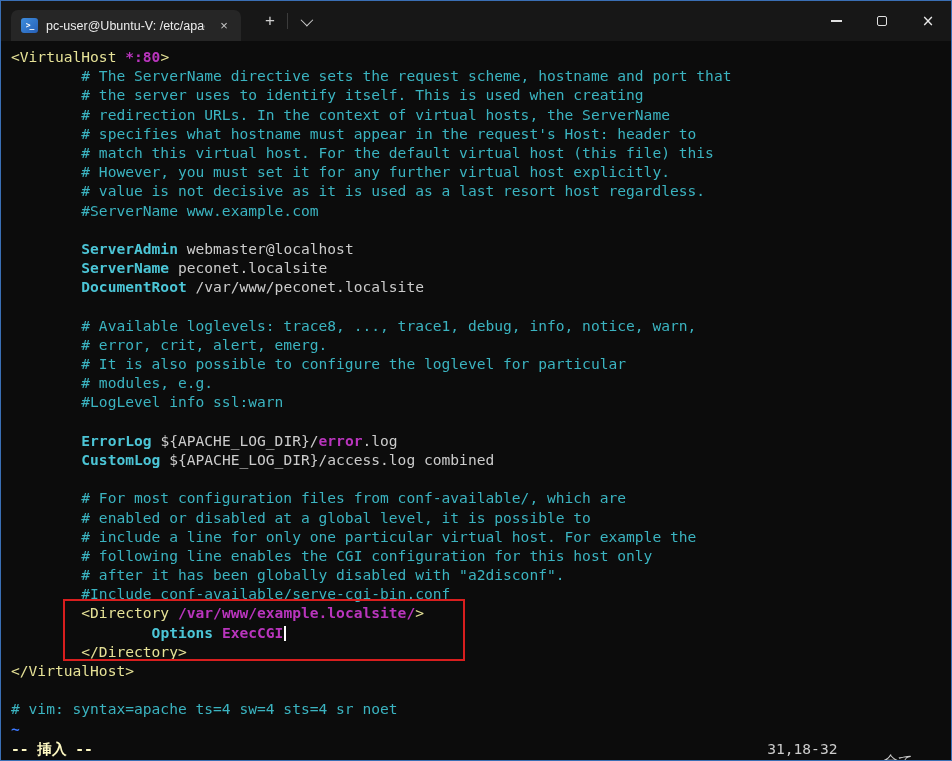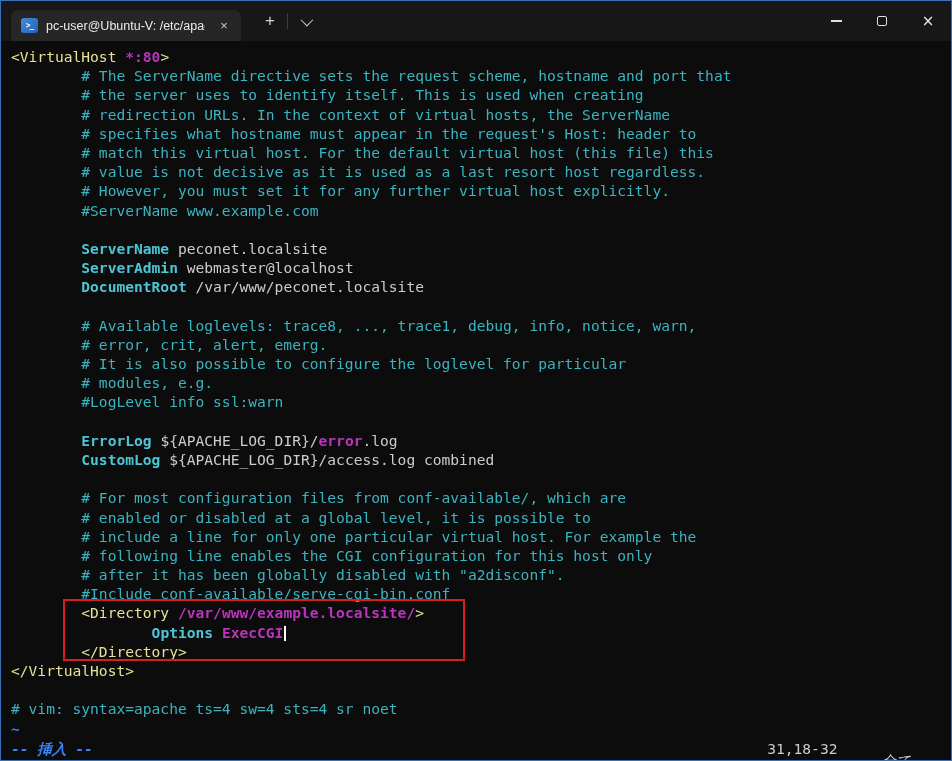--- a/index.html
+++ b/index.html
@@ -71,21 +71,21 @@
   }
   .annotation-box{
     position:absolute;border:2px solid var(--red);pointer-events:none;
   }
   
   .status-line{
     position:absolute;left:0;right:0;bottom:2px;height:19.2px;line-height:19.2px;
     display:flex;align-items:center;padding:0 38px 0 10px;
     font-family:"DejaVu Sans Mono","Liberation Mono",monospace;font-size:14.6px;
   }
-  .status-mode{color:#3b82f6;font-weight:bold;font-style:italic;}
+  .status-mode{color:#fef9c3;font-weight:bold;}
   .status-spacer{flex:1;}
   .status-pos{color:var(--fg);text-align:right;}
   .status-scroll{color:var(--fg);margin-left:46px;font-family:"DejaVu Sans","Liberation Sans",sans-serif;margin-top:24px;}
 </style>
 </head>
 <body>
 
 <div class="window">
 
   <div class="titlebar">
@@ -114,26 +114,26 @@
   </div>
 
   <div class="terminal">
     <div id="term-lines">
         <div class="term-line"><span class="seg-y">&lt;VirtualHost</span><span class="seg-w"> </span><span class="seg-m">*:80</span><span class="seg-y">&gt;</span></div>
         <div class="term-line"><span class="seg-c">        # The ServerName directive sets the request scheme, hostname and port that</span></div>
         <div class="term-line"><span class="seg-c">        # the server uses to identify itself. This is used when creating</span></div>
         <div class="term-line"><span class="seg-c">        # redirection URLs. In the context of virtual hosts, the ServerName</span></div>
         <div class="term-line"><span class="seg-c">        # specifies what hostname must appear in the request's Host: header to</span></div>
         <div class="term-line"><span class="seg-c">        # match this virtual host. For the default virtual host (this file) this</span></div>
+        <div class="term-line"><span class="seg-c">        # However, you must set it for any further virtual host explicitly.</span></div>
         <div class="term-line"><span class="seg-c">        # value is not decisive as it is used as a last resort host regardless.</span></div>
-        <div class="term-line"><span class="seg-c">        # However, you must set it for any further virtual host explicitly.</span></div>
         <div class="term-line"><span class="seg-c">        #ServerName www.example.com</span></div>
         <div class="term-line"> </div>
+        <div class="term-line"><span class="seg-w">        </span><span class="seg-d">ServerAdmin</span><span class="seg-w"> webmaster@localhost</span></div>
         <div class="term-line"><span class="seg-w">        </span><span class="seg-d">ServerName</span><span class="seg-w"> peconet.localsite</span></div>
-        <div class="term-line"><span class="seg-w">        </span><span class="seg-d">ServerAdmin</span><span class="seg-w"> webmaster@localhost</span></div>
         <div class="term-line"><span class="seg-w">        </span><span class="seg-d">DocumentRoot</span><span class="seg-w"> /var/www/peconet.localsite</span></div>
         <div class="term-line"> </div>
         <div class="term-line"><span class="seg-c">        # Available loglevels: trace8, ..., trace1, debug, info, notice, warn,</span></div>
         <div class="term-line"><span class="seg-c">        # error, crit, alert, emerg.</span></div>
         <div class="term-line"><span class="seg-c">        # It is also possible to configure the loglevel for particular</span></div>
         <div class="term-line"><span class="seg-c">        # modules, e.g.</span></div>
         <div class="term-line"><span class="seg-c">        #LogLevel info ssl:warn</span></div>
         <div class="term-line"> </div>
         <div class="term-line"><span class="seg-w">        </span><span class="seg-d">ErrorLog</span><span class="seg-w"> ${APACHE_LOG_DIR}/</span><span class="seg-m">error</span><span class="seg-w">.log</span></div>
         <div class="term-line"><span class="seg-w">        </span><span class="seg-d">CustomLog</span><span class="seg-w"> ${APACHE_LOG_DIR}/access.log combined</span></div>

